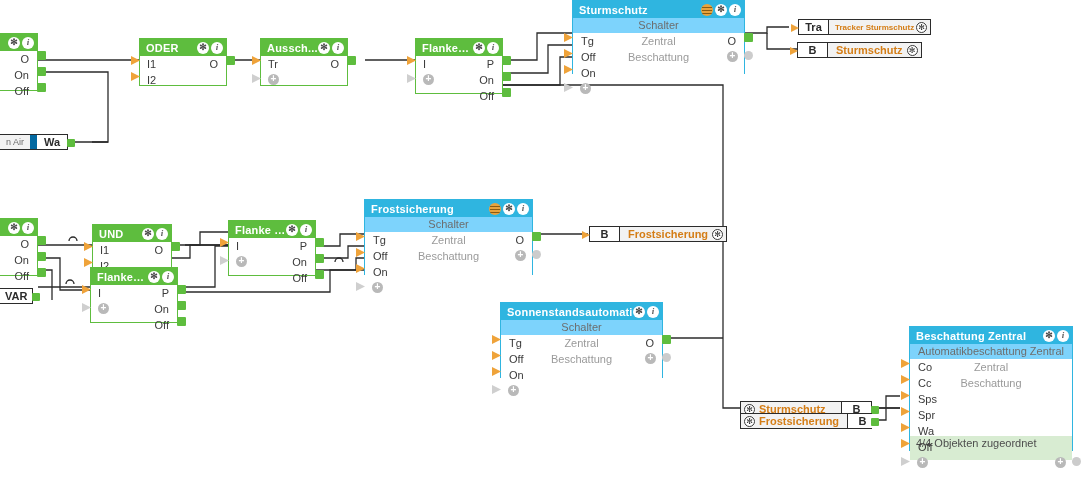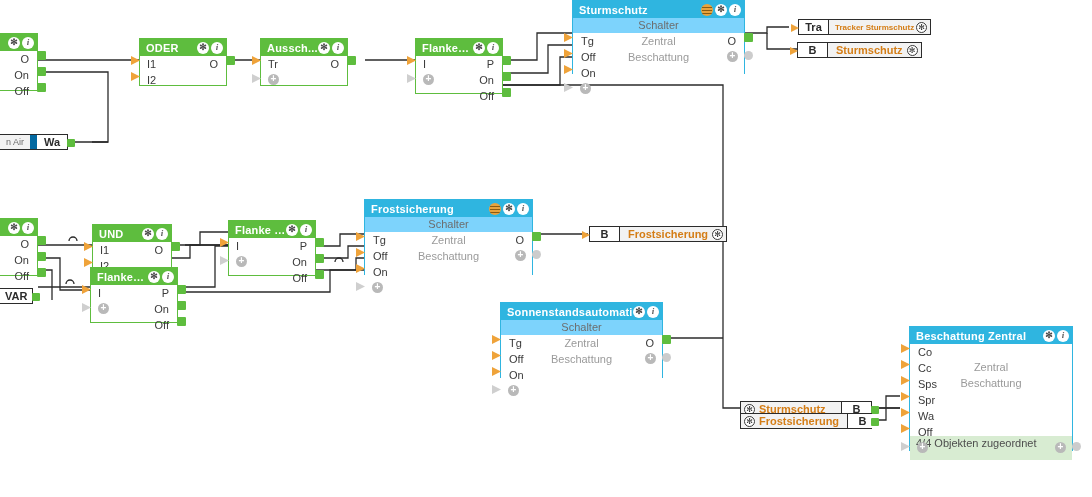--- a/index.html
+++ b/index.html
@@ -655,20 +655,21 @@
 
   <div class="node blue" style="left:909px; top:326px; width:164px; height:125px;">
     <div class="hdr">
       <span class="ttl">Beschattung Zentral</span>
       <span class="hdr-icons">
         <span class="ico gear">✻</span>
         <span class="ico info">i</span>
       </span>
     </div>
     <div class="dev-body" style="height:92px;">
+      <div class="dev-sub">Automatikbeschattung Zentral</div>
       <div class="dev-mid">
         <div>Zentral</div>
         <div>Beschattung</div>
       </div>
       <div class="rows" style="display:flex;justify-content:center;">
         <div style="flex:1;">
           <div class="row">
             <span class="port in"></span>
             <span>Co</span>
           </div>

